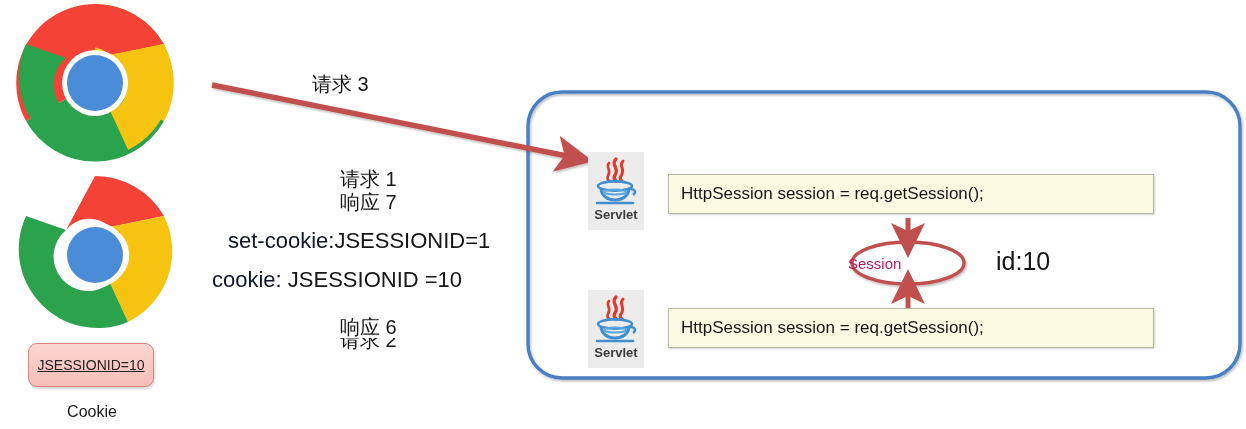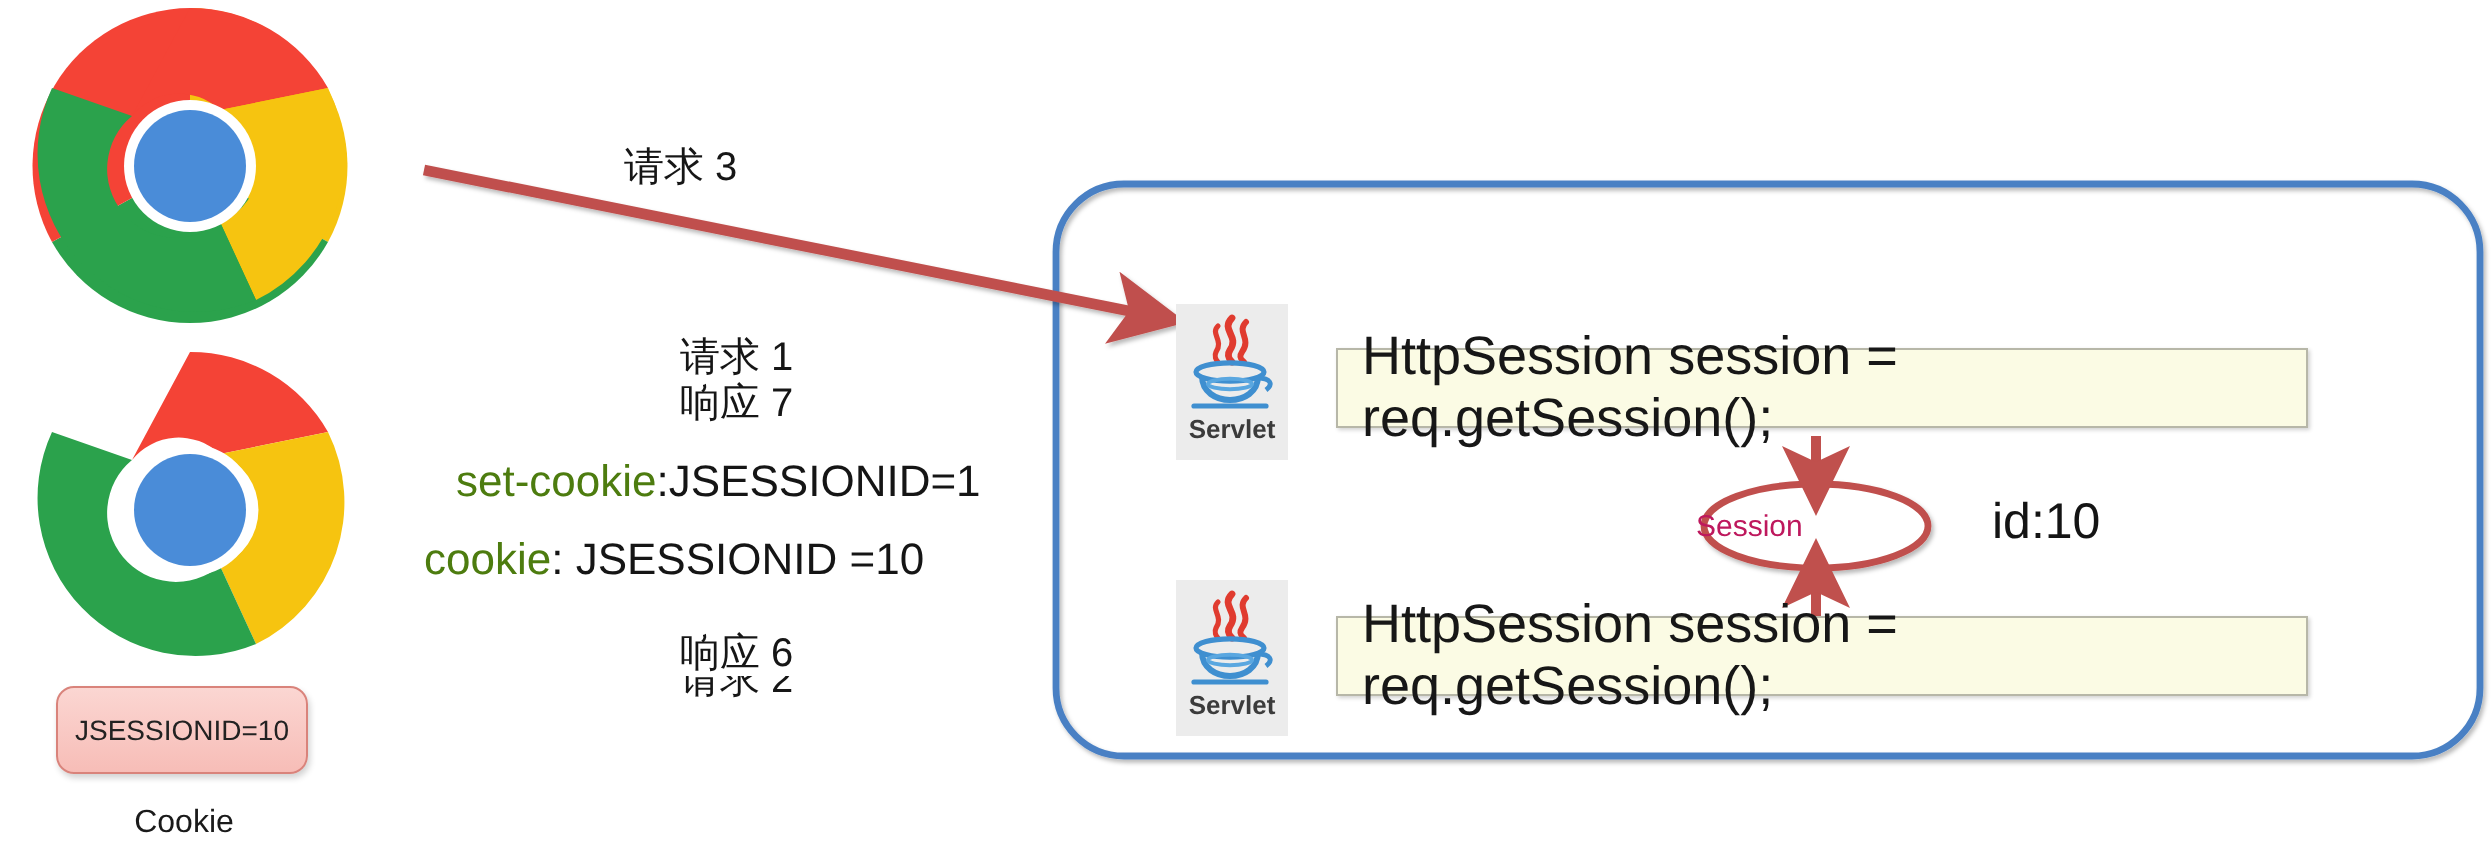--- a/index.html
+++ b/index.html
@@ -44,21 +44,21 @@
   
   .codebox {
     position: absolute;
     background: #fbfbe4;
     border: 1px solid #b7b7a8;
     box-sizing: border-box;
     display: flex;
     align-items: center;
     padding-left: 12px;
     font-family: "Liberation Sans", sans-serif;
-    font-size: 27px;
+    font-size: 17px;
     color: #171717;
     box-shadow: 1px 1px 2px rgba(0,0,0,0.18);
   }
   
   .session-text {
     position: absolute;
     font-size: 15px;
     color: #be185d;
     width: 120px;
   }
@@ -93,21 +93,21 @@
     background: #ffffff;
     padding: 0 4px;
     line-height: 1.05;
   }
   .cookie-line {
     position: absolute;
     font-size: 22px;
     line-height: 1.05;
     color: #151515;
   }
-  .cookie-line .red { color: #4d7c0f; }
+  .cookie-line .red { color: #0f172a; }
   .id-label {
     position: absolute;
     font-size: 25px;
     color: #141414;
     text-align: center;
   }
 </style>
 </head>
 <body>
 
@@ -220,17 +220,17 @@
   <div class="arrow-label" style="left:336px; top:317px;">响应 6</div>
 
   <div class="cookie-line" style="left:228px; top:229px;">
     <span class="red">set-cookie</span><span>:JSESSIONID=1</span>
   </div>
 
   <div class="cookie-line" style="left:212px; top:268px;">
     <span class="red">cookie</span><span>: JSESSIONID =10</span>
   </div>
 
-  <div class="cookie-chip" style="left:28px; top:343px;">JSESSIONID=10</div>
+  <div class="cookie-chip" style="left:28px; top:343px;text-decoration:underline;">JSESSIONID=10</div>
 
   <div class="cookie-caption" style="left:12px; top:403px;">Cookie</div>
 
 </div>
 
 </body></html>

